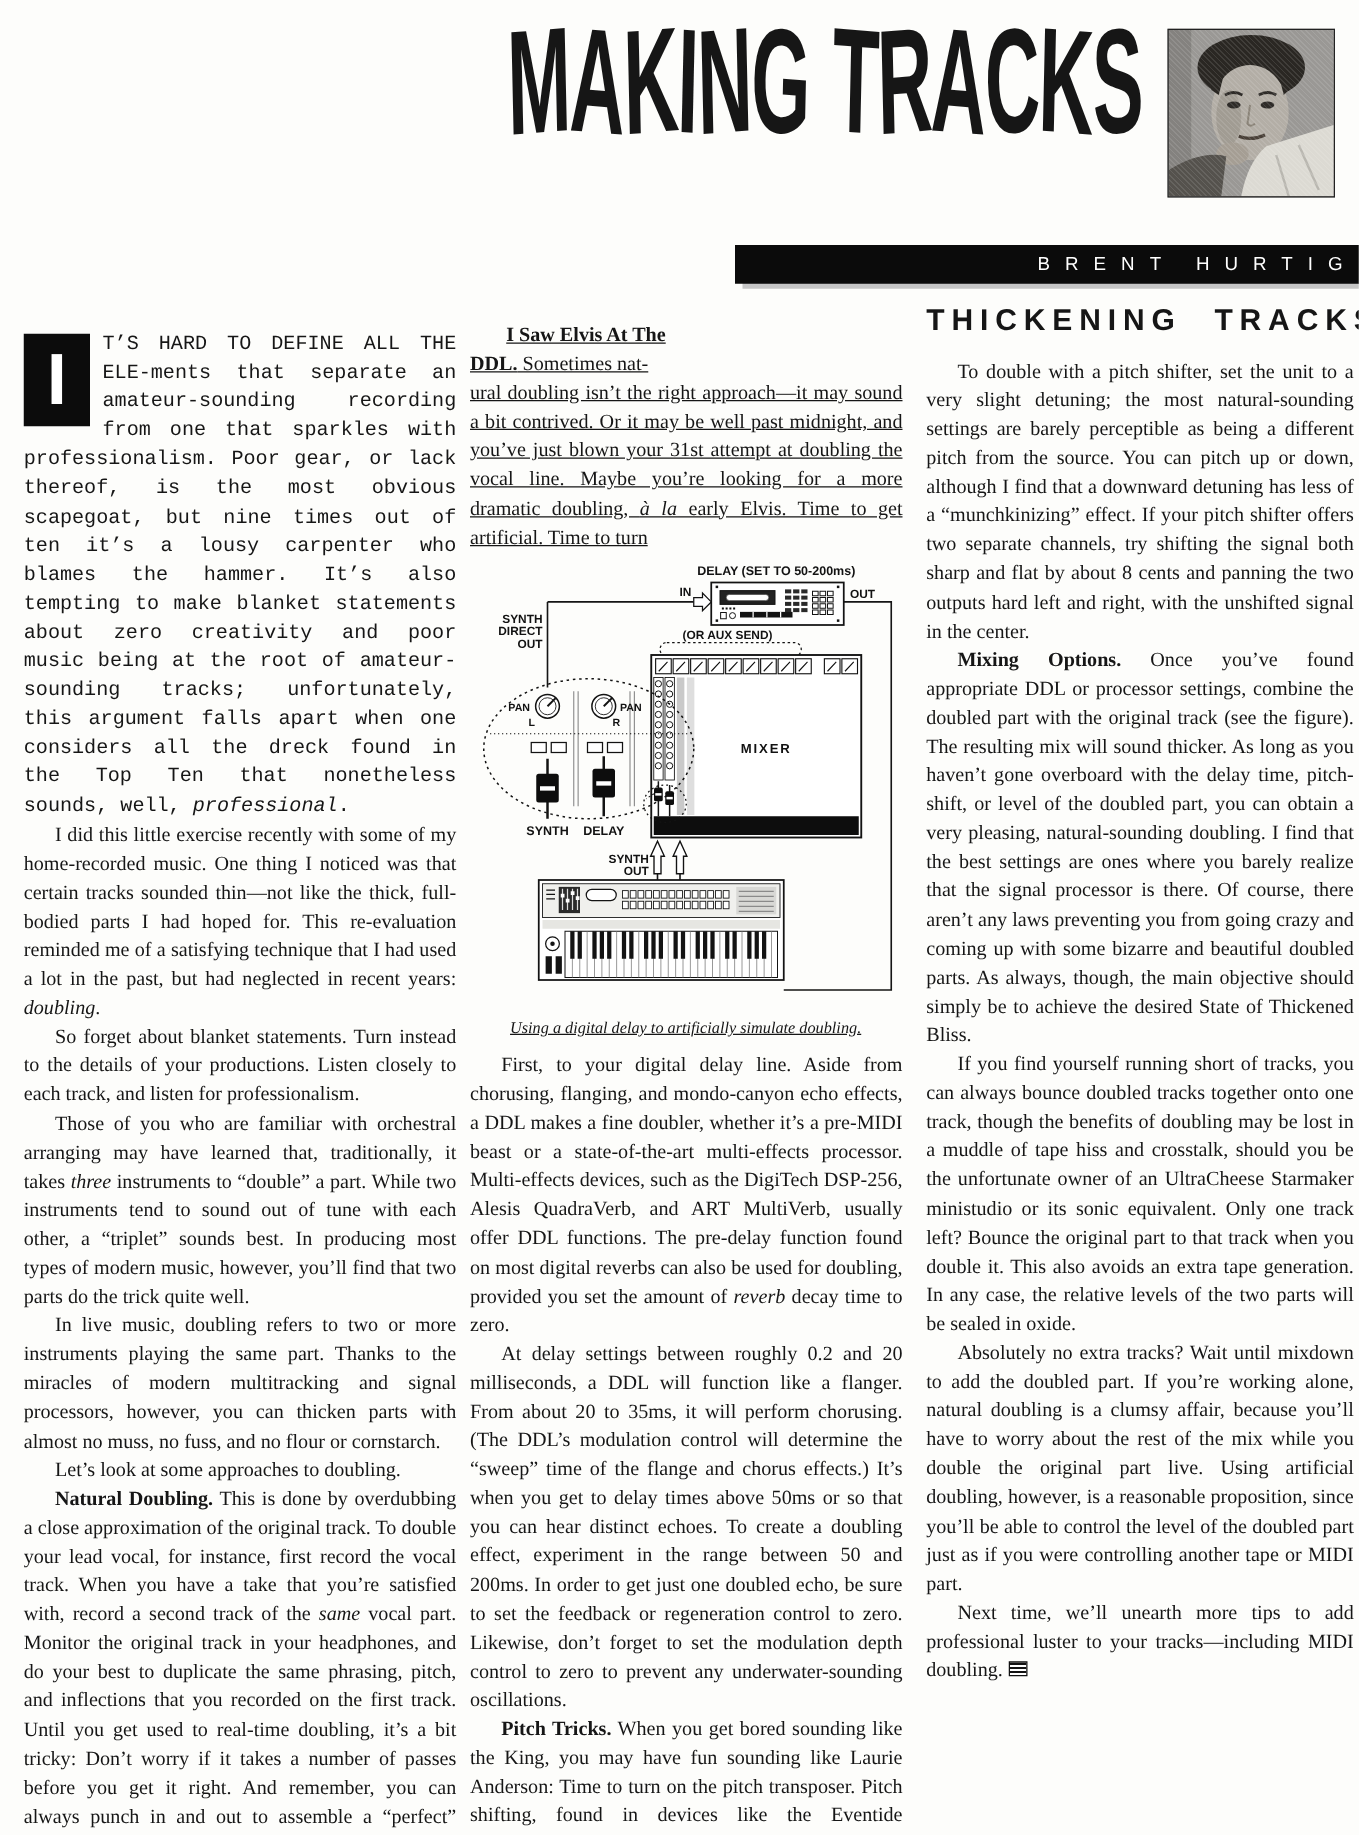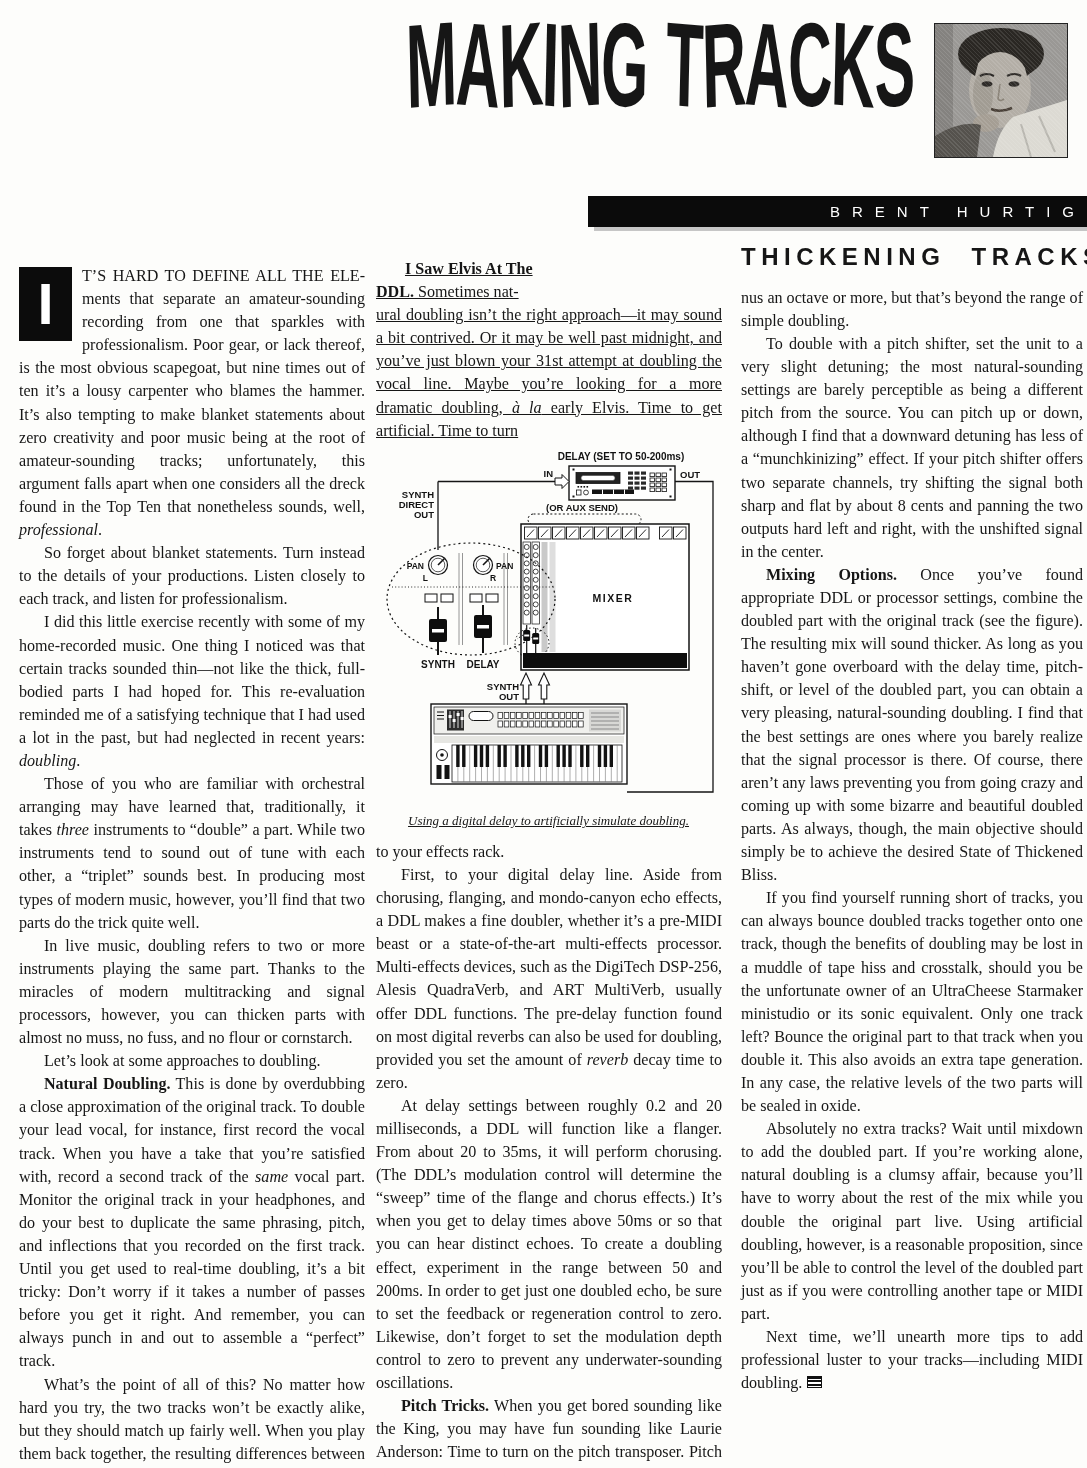--- a/index.html
+++ b/index.html
@@ -27,21 +27,21 @@
   
   .col{position:absolute;width:346px;text-align:justify;
     font-size:16.1px;line-height:23.1px;}
   #col1{left:19px;top:264px;}
   #col2{left:376px;top:257px;}
   #col3{left:741px;top:243px;width:342px;}
   .section-head{font-family:Liberation Sans, sans-serif;font-weight:900;
     font-size:24px;letter-spacing:5.5px;word-spacing:14px;text-align:center;
     white-space:nowrap;margin:0 0 14px 0;line-height:1.2;}
   p{margin:0;text-indent:1.55em;}
-  p.ni{text-indent:0;}
+  p.ni{text-indent:0;font-family:Liberation Mono, monospace;}
   p.elvis{text-indent:1.8em;text-decoration:underline;}
   .b{font-weight:bold;}
   .i{font-style:italic;}
   .dropcap{float:left;width:53px;height:74px;margin:3px 10px 0 0;
     background:#0c0c0c;color:#ffffff;display:flex;align-items:center;justify-content:center;
     font-family:"Liberation Sans",sans-serif;font-weight:bold;font-size:58px;line-height:1;}
   
   figure.fig{margin:5px 0 9px 0;width:345px;text-decoration:underline;}
   figcaption{font-style:italic;font-size:13px;text-align:center;line-height:20px;
     margin-top:6px;text-indent:0;}
@@ -81,22 +81,22 @@
 </div>
 
 <div id="byline-bar">
   <span>BRENT HURTIG</span>
 </div>
 
 <div class="col" id="col1">
   <div class="dropcap">I</div>
   <div>
       <p class="ni"><span>T’S HARD TO DEFINE ALL THE ELE-</span><span>ments that separate an amateur-sounding recording from one that sparkles with professionalism. Poor gear, or lack thereof, is the most obvious scapegoat, but nine times out of ten it’s a lousy carpenter who blames the hammer. It’s also tempting to make blanket statements about zero creativity and poor music being at the root of amateur-sounding tracks; unfortunately, this argument falls apart when one considers all the dreck found in the Top Ten that nonetheless sounds, well, </span><span class="i">professional</span><span>.</span></p>
+      <p><span>I did this little exercise recently with some of my home-recorded music. One thing I noticed was that certain tracks sounded thin—not like the thick, full-bodied parts I had hoped for. This re-evaluation reminded me of a satisfying technique that I had used a lot in the past, but had neglected in recent years: </span><span class="i">doubling</span><span>.</span></p>
       <p><span>So forget about blanket statements. Turn instead to the details of your productions. Listen closely to each track, and listen for professionalism.</span></p>
-      <p><span>I did this little exercise recently with some of my home-recorded music. One thing I noticed was that certain tracks sounded thin—not like the thick, full-bodied parts I had hoped for. This re-evaluation reminded me of a satisfying technique that I had used a lot in the past, but had neglected in recent years: </span><span class="i">doubling</span><span>.</span></p>
       <p><span>Those of you who are familiar with orchestral arranging may have learned that, traditionally, it takes </span><span class="i">three</span><span> instruments to “double” a part. While two instruments tend to sound out of tune with each other, a “triplet” sounds best. In producing most types of modern music, however, you’ll find that two parts do the trick quite well.</span></p>
       <p><span>In live music, doubling refers to two or more instruments playing the same part. Thanks to the miracles of modern multitracking and signal processors, however, you can thicken parts with almost no muss, no fuss, and no flour or cornstarch.</span></p>
       <p><span>Let’s look at some approaches to doubling.</span></p>
       <p><span class="b">Natural Doubling.</span><span> This is done by overdubbing a close approximation of the original track. To double your lead vocal, for instance, first record the vocal track. When you have a take that you’re satisfied with, record a second track of the </span><span class="i">same</span><span> vocal part. Monitor the original track in your headphones, and do your best to duplicate the same phrasing, pitch, and inflections that you recorded on the first track. Until you get used to real-time doubling, it’s a bit tricky: Don’t worry if it takes a number of passes before you get it right. And remember, you can always punch in and out to assemble a “perfect” track.</span></p>
       <p><span>What’s the point of all of this? No matter how hard you try, the two tracks won’t be exactly alike, but they should match up fairly well. When you play them back together, the resulting differences between them will result in a composite vocal part that sounds much thicker than the original.</span></p>
     </div>
 </div>
 
 <div class="col" id="col2">
   <div>
@@ -305,31 +305,29 @@
         <rect x="68.5" y="318" width="5" height="14" fill="#131313"></rect>
         <rect x="76" y="298" width="170" height="37" fill="#ffffff" stroke="#131313" stroke-width="0.8"></rect>
         <path d="M81.9 298V335M87.8 298V335M93.7 298V335M99.6 298V335M105.5 298V335M111.4 298V335M117.3 298V335M123.2 298V335M129.1 298V335M135 298V335M140.9 298V335M146.8 298V335M152.7 298V335M158.6 298V335M164.5 298V335M170.4 298V335M176.3 298V335M182.2 298V335M188.1 298V335M194 298V335M199.9 298V335M205.8 298V335M211.7 298V335M217.6 298V335M223.5 298V335M229.4 298V335M235.3 298V335M241.2 298V335" stroke="#777777" stroke-width="0.6"></path>
         <path d="M80.2 298h3.4v22h-3.4z M86.1 298h3.4v22h-3.4z M97.9 298h3.4v22h-3.4z M103.8 298h3.4v22h-3.4z M109.7 298h3.4v22h-3.4z M121.5 298h3.4v22h-3.4z M127.4 298h3.4v22h-3.4z M139.2 298h3.4v22h-3.4z M145.1 298h3.4v22h-3.4z M151 298h3.4v22h-3.4z M162.8 298h3.4v22h-3.4z M168.7 298h3.4v22h-3.4z M180.5 298h3.4v22h-3.4z M186.4 298h3.4v22h-3.4z M192.3 298h3.4v22h-3.4z M204.1 298h3.4v22h-3.4z M210 298h3.4v22h-3.4z M221.8 298h3.4v22h-3.4z M227.7 298h3.4v22h-3.4z M233.6 298h3.4v22h-3.4z" fill="#131313"></path>
       </g>
     </svg>
     <figcaption>Using a digital delay to artificially simulate doubling.</figcaption>
   </figure>
 
   <div>
-      <p class="ni"><span>to your effects rack.</span></p>
       <p><span>First, to your digital delay line. Aside from chorusing, flanging, and mondo-canyon echo effects, a DDL makes a fine doubler, whether it’s a pre-MIDI beast or a state-of-the-art multi-effects processor. Multi-effects devices, such as the DigiTech DSP-256, Alesis QuadraVerb, and ART MultiVerb, usually offer DDL functions. The pre-delay function found on most digital reverbs can also be used for doubling, provided you set the amount of </span><span class="i">reverb</span><span> decay time to zero.</span></p>
       <p><span>At delay settings between roughly 0.2 and 20 milliseconds, a DDL will function like a flanger. From about 20 to 35ms, it will perform chorusing. (The DDL’s modulation control will determine the “sweep” time of the flange and chorus effects.) It’s when you get to delay times above 50ms or so that you can hear distinct echoes. To create a doubling effect, experiment in the range between 50 and 200ms. In order to get just one doubled echo, be sure to set the feedback or regeneration control to zero. Likewise, don’t forget to set the modulation depth control to zero to prevent any underwater-sounding oscillations.</span></p>
       <p><span class="b">Pitch Tricks.</span><span> When you get bored sounding like the King, you may have fun sounding like Laurie Anderson: Time to turn on the pitch transposer. Pitch shifting, found in devices like the Eventide Harmonizer, DigiTech IPS-33, and Lexicon LXP-5, alters the pitch of the incoming signal. Most pitch shifters allow for big shifts, plus or mi-</span></p>
     </div>
 </div>
 
 <div class="col" id="col3">
   <h2 class="section-head">THICKENING TRACKS</h2>
   <div>
-      <p class="ni"><span>nus an octave or more, but that’s beyond the range of simple doubling.</span></p>
       <p><span>To double with a pitch shifter, set the unit to a very slight detuning; the most natural-sounding settings are barely perceptible as being a different pitch from the source. You can pitch up or down, although I find that a downward detuning has less of a “munchkinizing” effect. If your pitch shifter offers two separate channels, try shifting the signal both sharp and flat by about 8 cents and panning the two outputs hard left and right, with the unshifted signal in the center.</span></p>
       <p><span class="b">Mixing Options.</span><span> Once you’ve found appropriate DDL or processor settings, combine the doubled part with the original track (see the figure). The resulting mix will sound thicker. As long as you haven’t gone overboard with the delay time, pitch-shift, or level of the doubled part, you can obtain a very pleasing, natural-sounding doubling. I find that the best settings are ones where you barely realize that the signal processor is there. Of course, there aren’t any laws preventing you from going crazy and coming up with some bizarre and beautiful doubled parts. As always, though, the main objective should simply be to achieve the desired State of Thickened Bliss.</span></p>
       <p><span>If you find yourself running short of tracks, you can always bounce doubled tracks together onto one track, though the benefits of doubling may be lost in a muddle of tape hiss and crosstalk, should you be the unfortunate owner of an UltraCheese Starmaker ministudio or its sonic equivalent. Only one track left? Bounce the original part to that track when you double it. This also avoids an extra tape generation. In any case, the relative levels of the two parts will be sealed in oxide.</span></p>
       <p><span>Absolutely no extra tracks? Wait until mixdown to add the doubled part. If you’re working alone, natural doubling is a clumsy affair, because you’ll have to worry about the rest of the mix while you double the original part live. Using artificial doubling, however, is a reasonable proposition, since you’ll be able to control the level of the doubled part just as if you were controlling another tape or MIDI part.</span></p>
       <p><span>Next time, we’ll unearth more tips to add professional luster to your tracks—including MIDI doubling.</span><span class="endmark"></span></p>
     </div>
 
 </div>
 
 </body></html>

